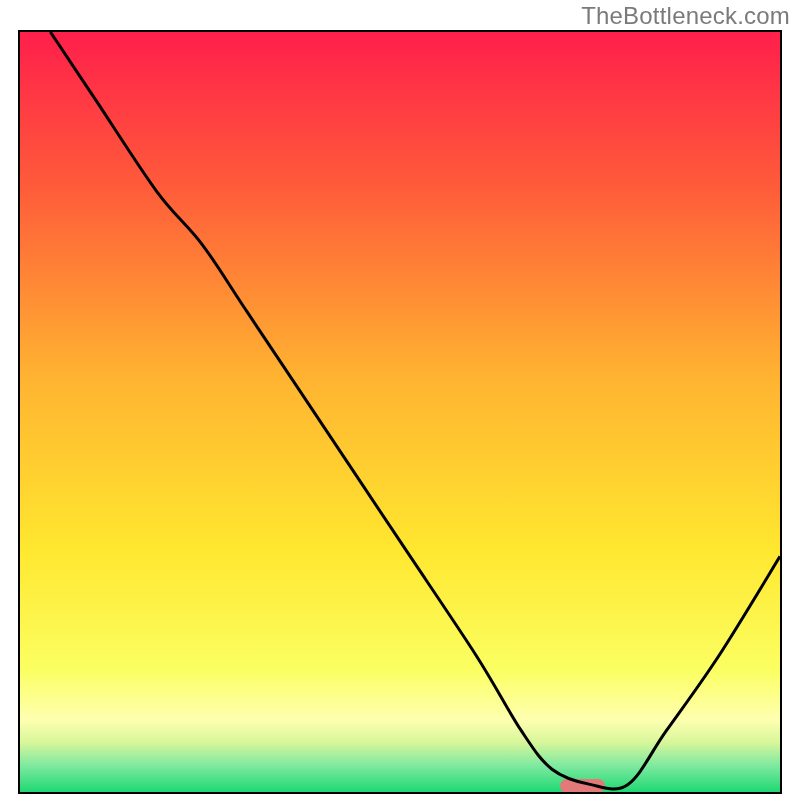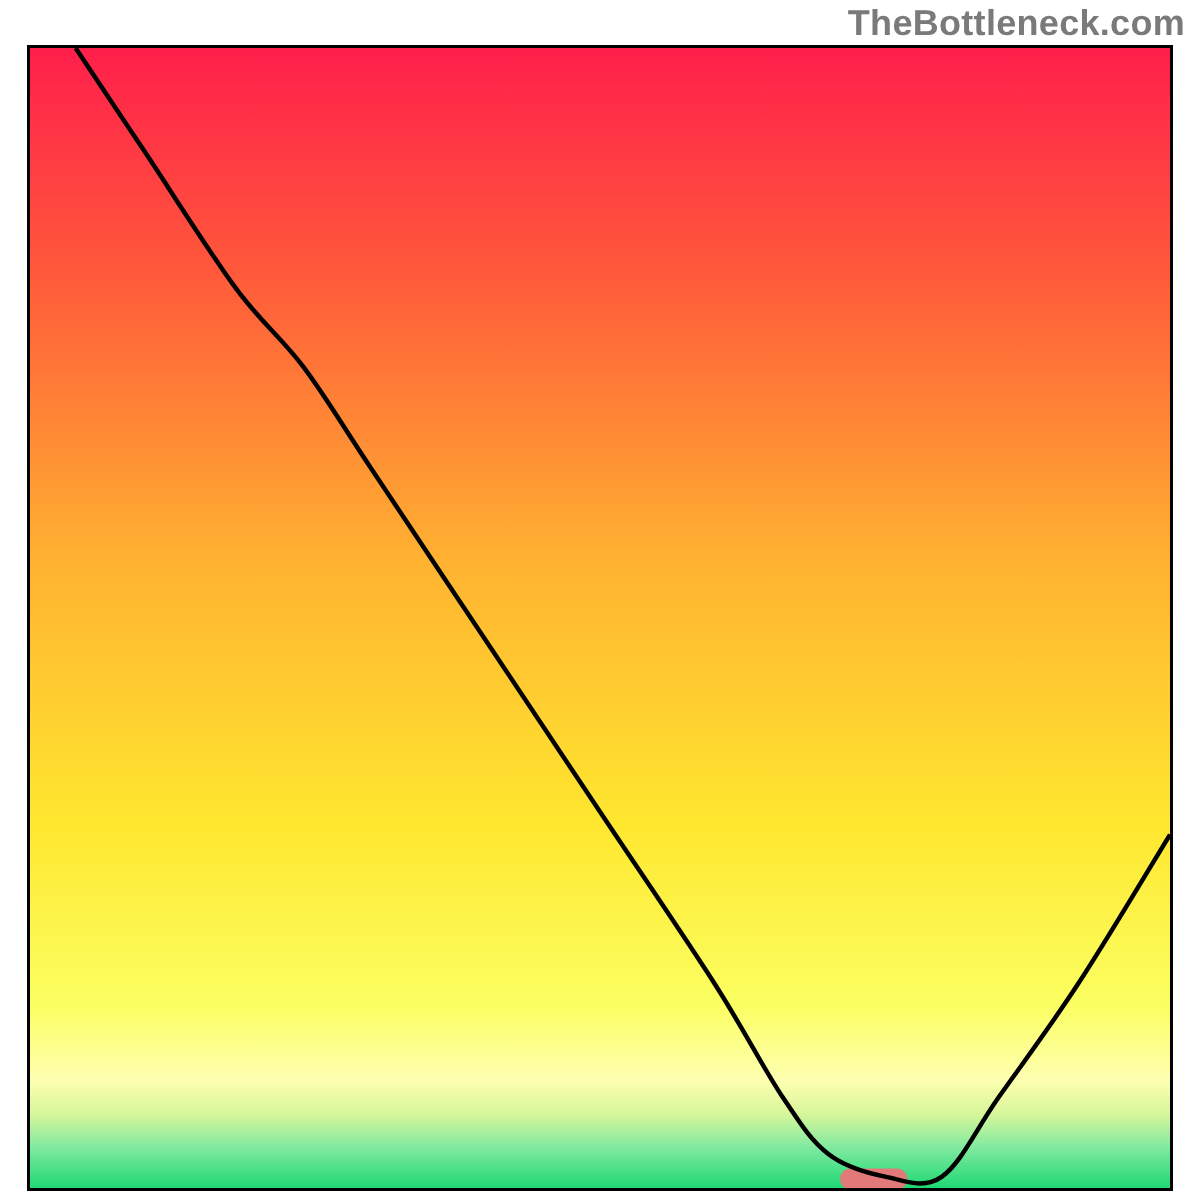--- a/index.html
+++ b/index.html
@@ -13,21 +13,21 @@
   .canvas {
     position: relative;
     width: 800px;
     height: 800px;
   }
   .watermark {
     position: absolute;
     top: 2px;
     right: 10px;
     font-size: 24px;
-    font-weight: 700;
+    font-weight: 400;
     color: #7a7a7a;
     letter-spacing: 0.2px;
   }
   .plot-frame {
     position: absolute;
     left: 18px;
     top: 30px;
     width: 764px;   
     height: 764px;
     border: 2px solid #000;

